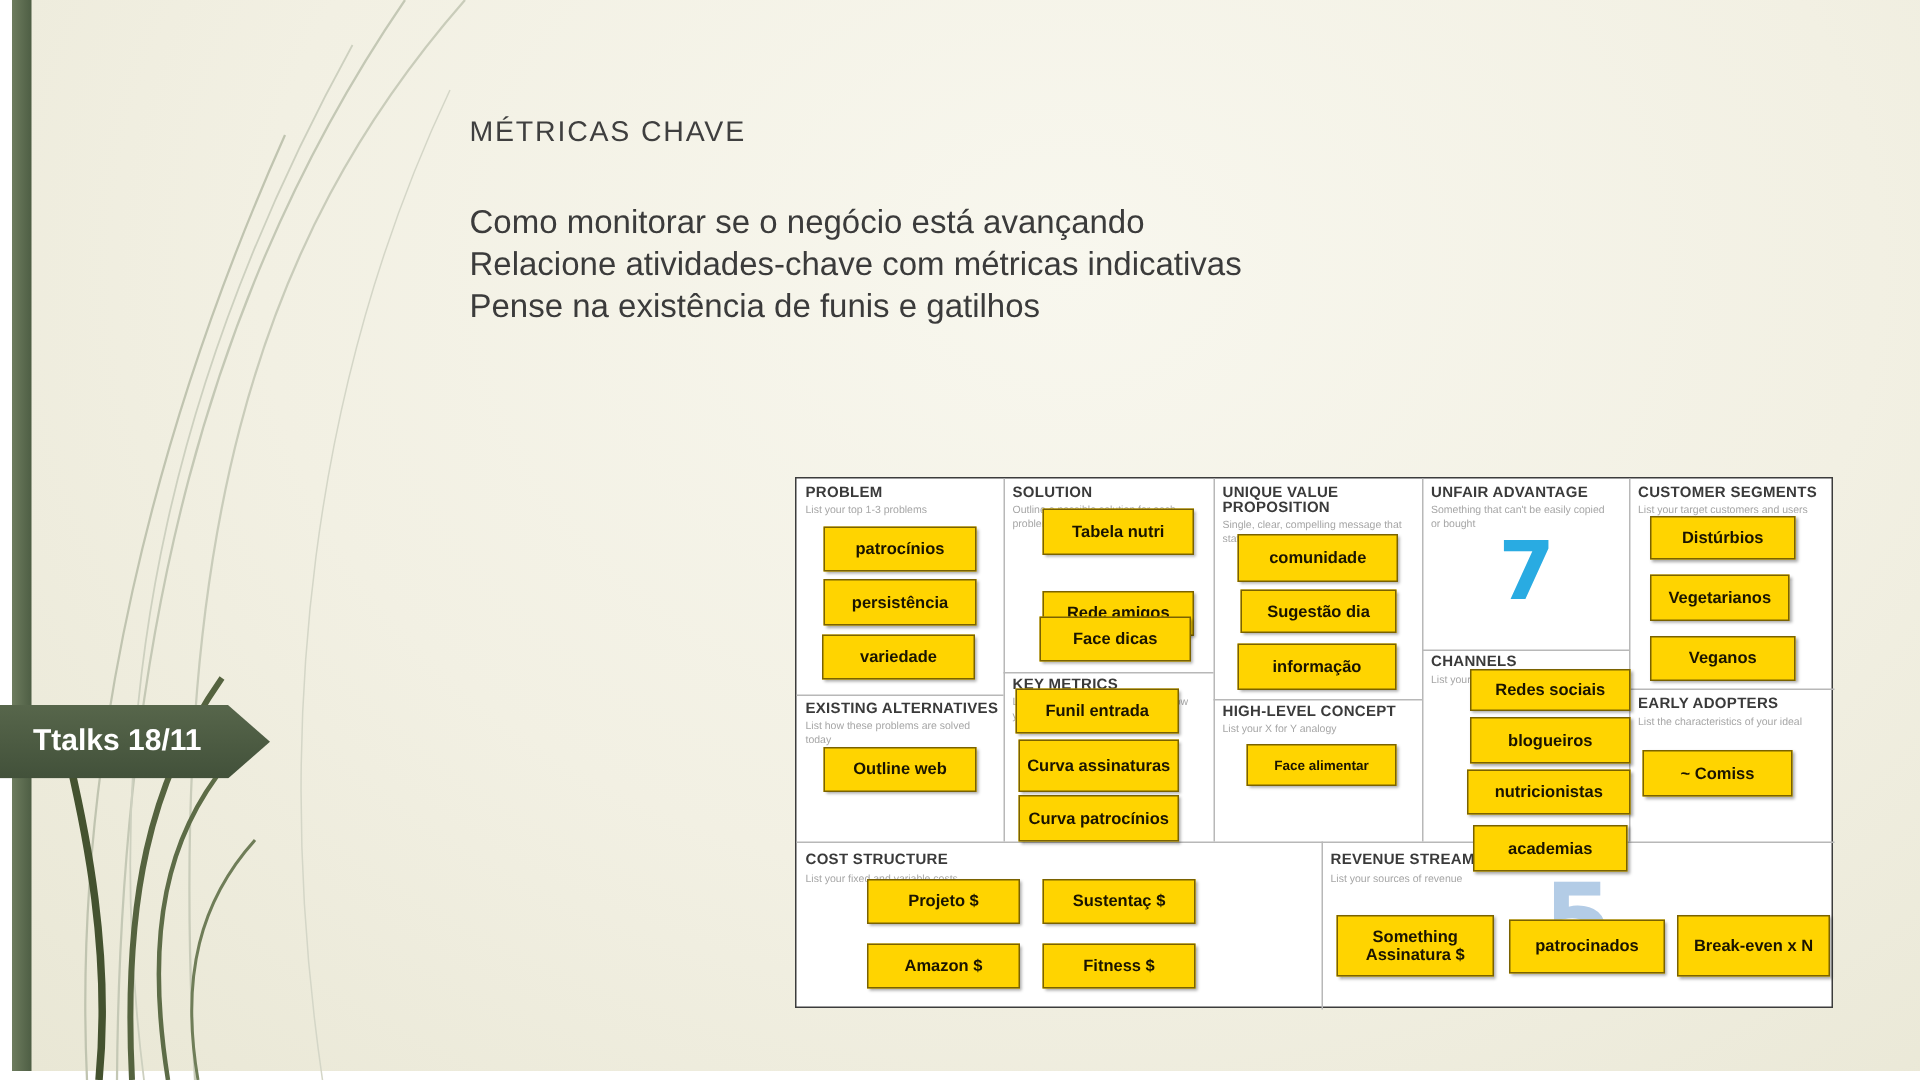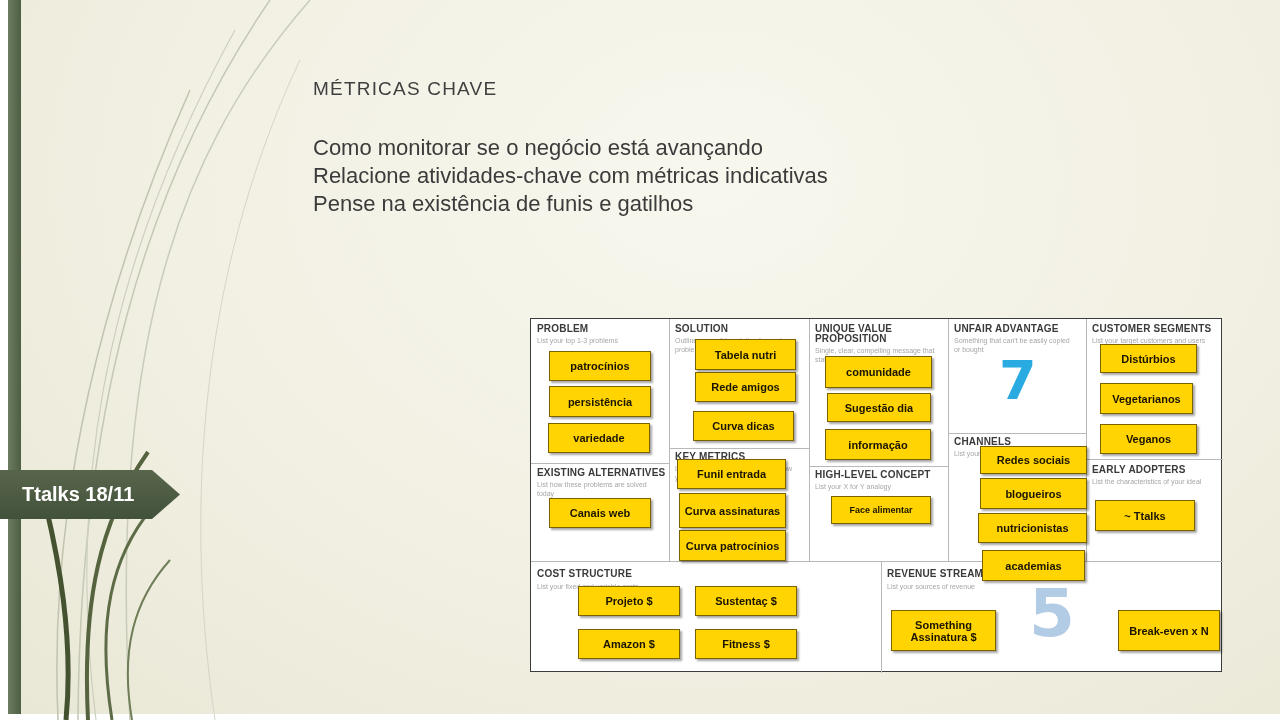--- a/index.html
+++ b/index.html
@@ -121,46 +121,47 @@
 
     <div class="sec-title" style="left:356px;top:250px">REVENUE STREAMS</div>
     <div class="sec-sub" style="left:356px;top:263px;width:160px">List your sources of revenue</div>
 
     <div class="bignum" style="left:468px;top:30px;font-size:54px;color:#29abe2">7</div>
     <div class="bignum" style="left:498px;top:256px;font-size:66px;color:#b3cce6">5</div>
 
     <div class="note" style="left:18px;top:32px;width:102px;height:30px">patrocínios</div>
     <div class="note" style="left:18px;top:67px;width:102px;height:31px">persistência</div>
     <div class="note" style="left:17px;top:104px;width:102px;height:30px">variedade</div>
-    <div class="note" style="left:18px;top:179px;width:102px;height:30px">Canais web</div>
+    <div class="note" style="left:18px;top:179px;width:102px;height:30px">Outline web</div>
 
     <div class="note" style="left:164px;top:20px;width:101px;height:31px">Tabela nutri</div>
-    <div class="note" style="left:164px;top:53px;width:101px;height:30px">Rede amigos</div>
-    <div class="note" style="left:162px;top:92px;width:101px;height:30px">Curva dicas</div>
+    <div class="note" style="left:164px;top:75px;width:101px;height:30px">Rede amigos</div>
+    <div class="note" style="left:162px;top:92px;width:101px;height:30px">Face dicas</div>
     <div class="note" style="left:146px;top:140px;width:109px;height:30px">Funil entrada</div>
     <div class="note" style="left:148px;top:174px;width:107px;height:35px">Curva assinaturas</div>
     <div class="note" style="left:148px;top:211px;width:107px;height:31px">Curva patrocínios</div>
 
     <div class="note" style="left:294px;top:37px;width:107px;height:32px">comunidade</div>
     <div class="note" style="left:296px;top:74px;width:104px;height:29px">Sugestão dia</div>
     <div class="note" style="left:294px;top:110px;width:106px;height:31px">informação</div>
     <div class="note small" style="left:300px;top:177px;width:100px;height:28px">Face alimentar</div>
 
     <div class="note" style="left:449px;top:127px;width:107px;height:28px">Redes sociais</div>
     <div class="note" style="left:449px;top:159px;width:107px;height:31px">blogueiros</div>
     <div class="note" style="left:447px;top:194px;width:109px;height:30px">nutricionistas</div>
     <div class="note" style="left:451px;top:231px;width:103px;height:31px">academias</div>
 
     <div class="note" style="left:569px;top:25px;width:97px;height:29px">Distúrbios</div>
     <div class="note" style="left:569px;top:64px;width:93px;height:31px">Vegetarianos</div>
     <div class="note" style="left:569px;top:105px;width:97px;height:30px">Veganos</div>
-    <div class="note" style="left:564px;top:181px;width:100px;height:31px">~ Ttalks</div>
+    <div class="note" style="left:564px;top:181px;width:100px;height:31px">~ Comiss</div>
 
     <div class="note" style="left:47px;top:267px;width:102px;height:30px">Projeto $</div>
     <div class="note" style="left:164px;top:267px;width:102px;height:30px">Sustentaç $</div>
     <div class="note" style="left:47px;top:310px;width:102px;height:30px">Amazon $</div>
     <div class="note" style="left:164px;top:310px;width:102px;height:30px">Fitness $</div>
 
     <div class="note" style="left:360px;top:291px;width:105px;height:41px">Something Assinatura $</div>
+    <div class="note" style="left:475px;top:294px;width:104px;height:36px">patrocinados</div>
     <div class="note" style="left:587px;top:291px;width:102px;height:41px">Break-even x N</div>
 
   </div>
 </div>
 
 </body></html>

